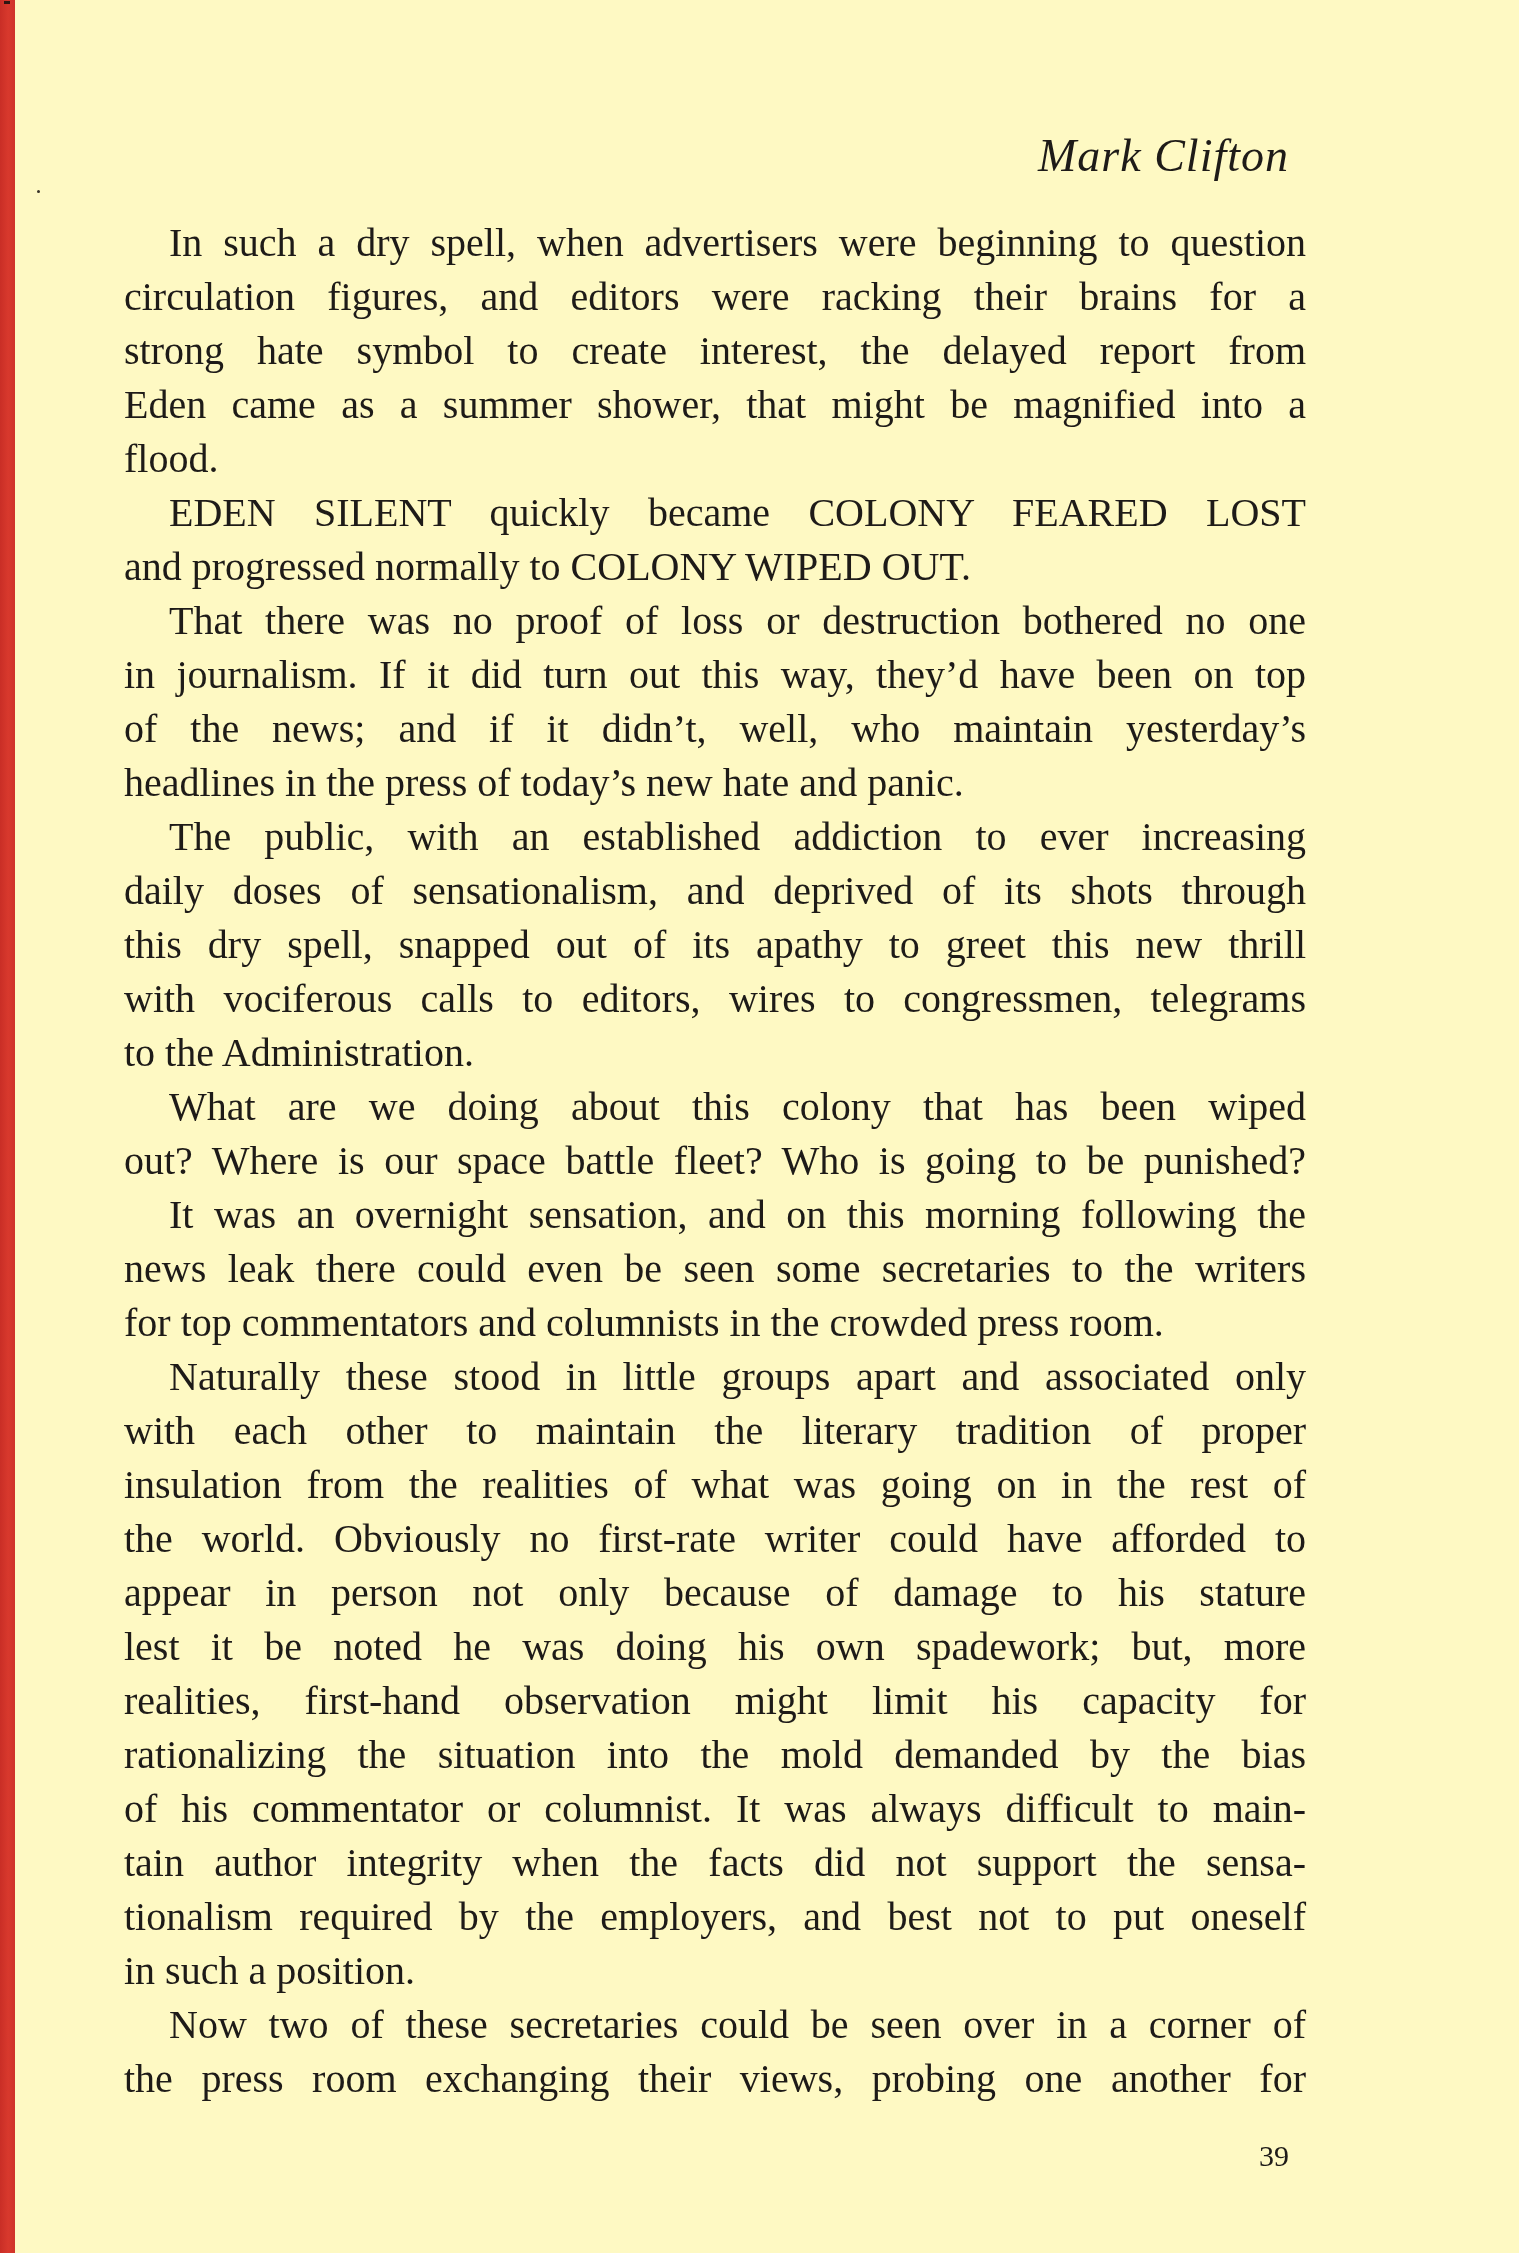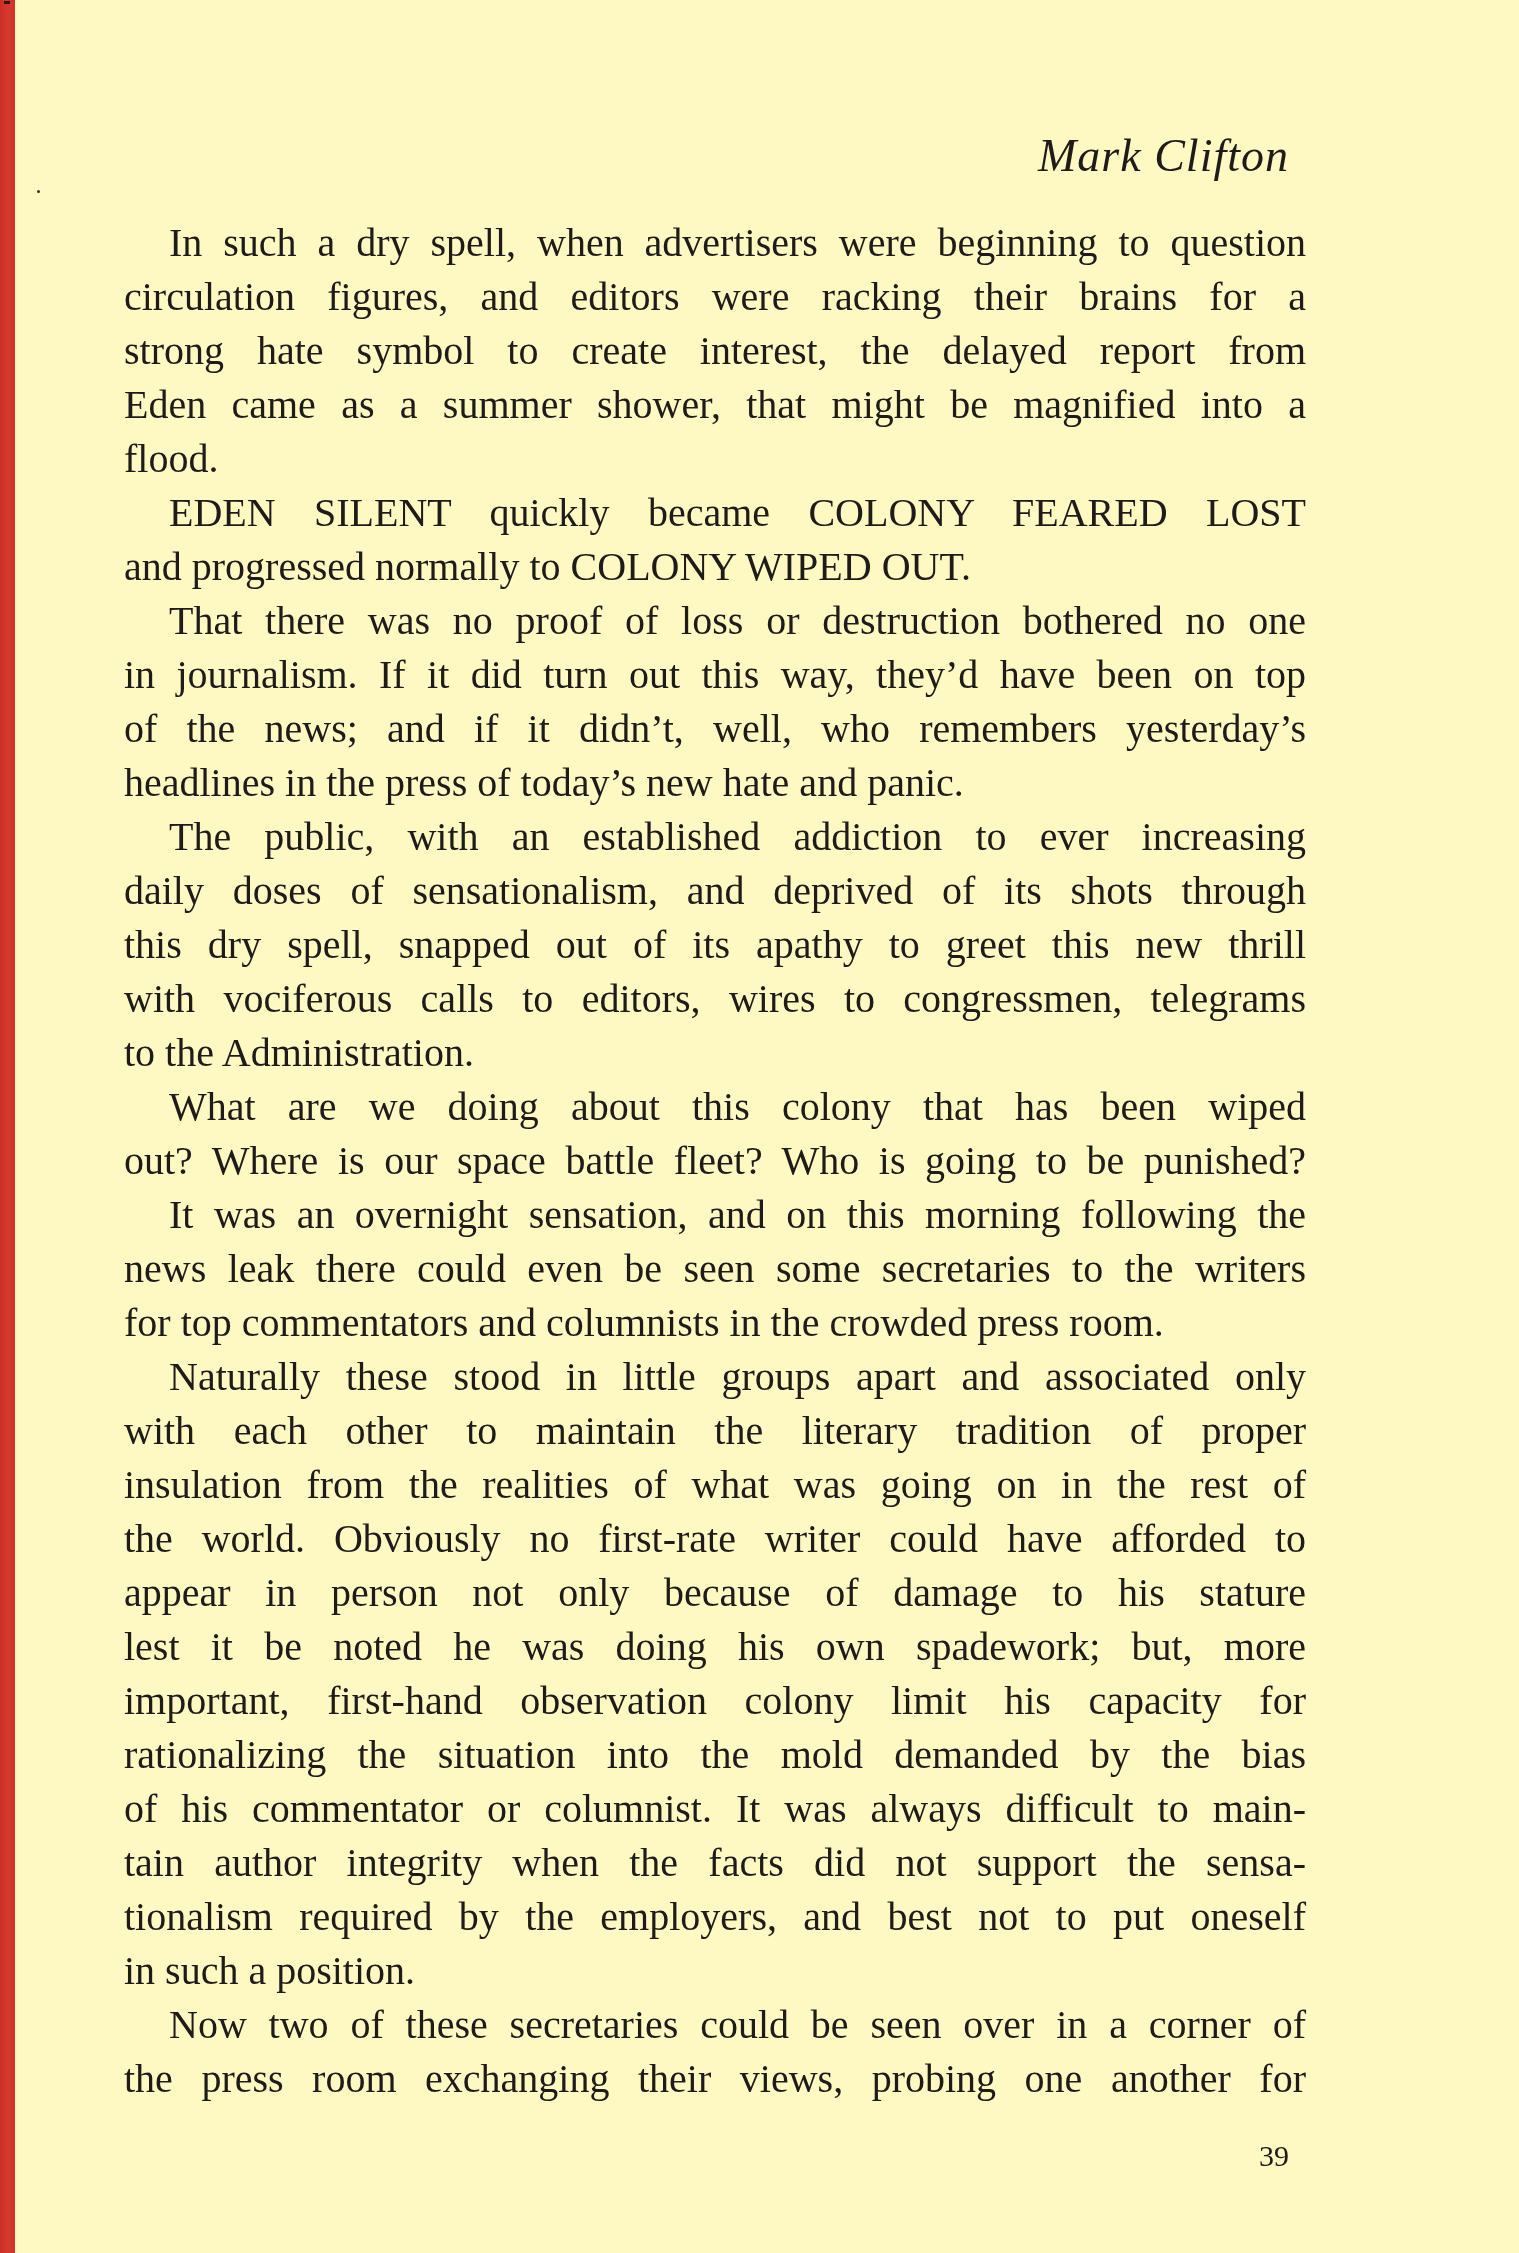--- a/index.html
+++ b/index.html
@@ -60,21 +60,21 @@
     <p class="ln">circulation figures, and editors were racking their brains for a</p>
     <p class="ln">strong hate symbol to create interest, the delayed report from</p>
     <p class="ln">Eden came as a summer shower, that might be magnified into a</p>
     <p class="ln end">flood.</p>
 
     <p class="ln ind">EDEN SILENT quickly became COLONY FEARED LOST</p>
     <p class="ln end">and progressed normally to COLONY WIPED OUT.</p>
 
     <p class="ln ind">That there was no proof of loss or destruction bothered no one</p>
     <p class="ln">in journalism. If it did turn out this way, they’d have been on top</p>
-    <p class="ln">of the news; and if it didn’t, well, who remembers yesterday’s</p>
+    <p class="ln">of the news; and if it didn’t, well, who maintain yesterday’s</p>
     <p class="ln end">headlines in the press of today’s new hate and panic.</p>
 
     <p class="ln ind">The public, with an established addiction to ever increasing</p>
     <p class="ln">daily doses of sensationalism, and deprived of its shots through</p>
     <p class="ln">this dry spell, snapped out of its apathy to greet this new thrill</p>
     <p class="ln">with vociferous calls to editors, wires to congressmen, telegrams</p>
     <p class="ln end">to the Administration.</p>
 
     <p class="ln ind">What are we doing about this colony that has been wiped</p>
     <p class="ln">out? Where is our space battle fleet? Who is going to be punished?</p>
@@ -82,21 +82,21 @@
     <p class="ln ind">It was an overnight sensation, and on this morning following the</p>
     <p class="ln">news leak there could even be seen some secretaries to the writers</p>
     <p class="ln end">for top commentators and columnists in the crowded press room.</p>
 
     <p class="ln ind">Naturally these stood in little groups apart and associated only</p>
     <p class="ln">with each other to maintain the literary tradition of proper</p>
     <p class="ln">insulation from the realities of what was going on in the rest of</p>
     <p class="ln">the world. Obviously no first-rate writer could have afforded to</p>
     <p class="ln">appear in person not only because of damage to his stature</p>
     <p class="ln">lest it be noted he was doing his own spadework; but, more</p>
-    <p class="ln">important, first-hand observation colony limit his capacity for</p>
+    <p class="ln">realities, first-hand observation might limit his capacity for</p>
     <p class="ln">rationalizing the situation into the mold demanded by the bias</p>
     <p class="ln">of his commentator or columnist. It was always difficult to main-</p>
     <p class="ln">tain author integrity when the facts did not support the sensa-</p>
     <p class="ln">tionalism required by the employers, and best not to put oneself</p>
     <p class="ln end">in such a position.</p>
 
     <p class="ln ind">Now two of these secretaries could be seen over in a corner of</p>
     <p class="ln">the press room exchanging their views, probing one another for</p>
   </main>
 

